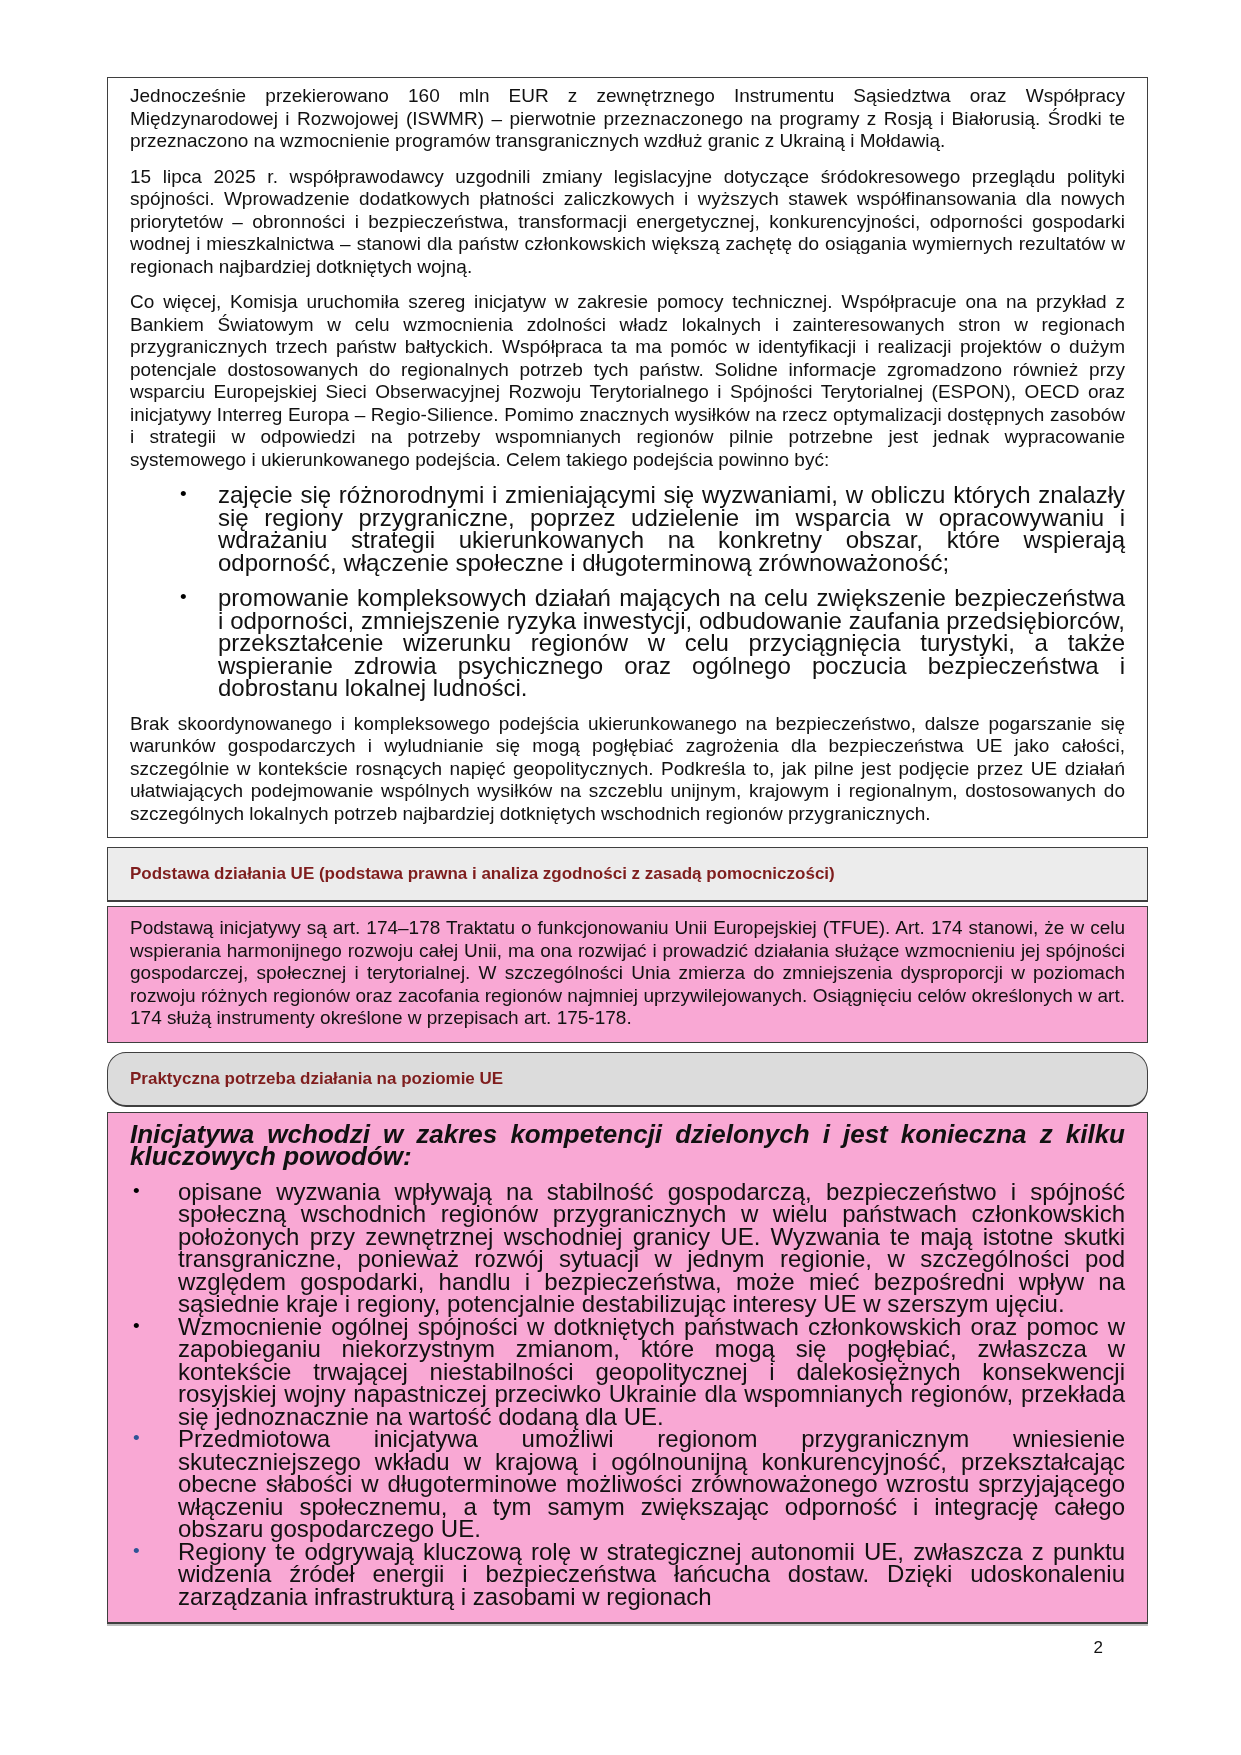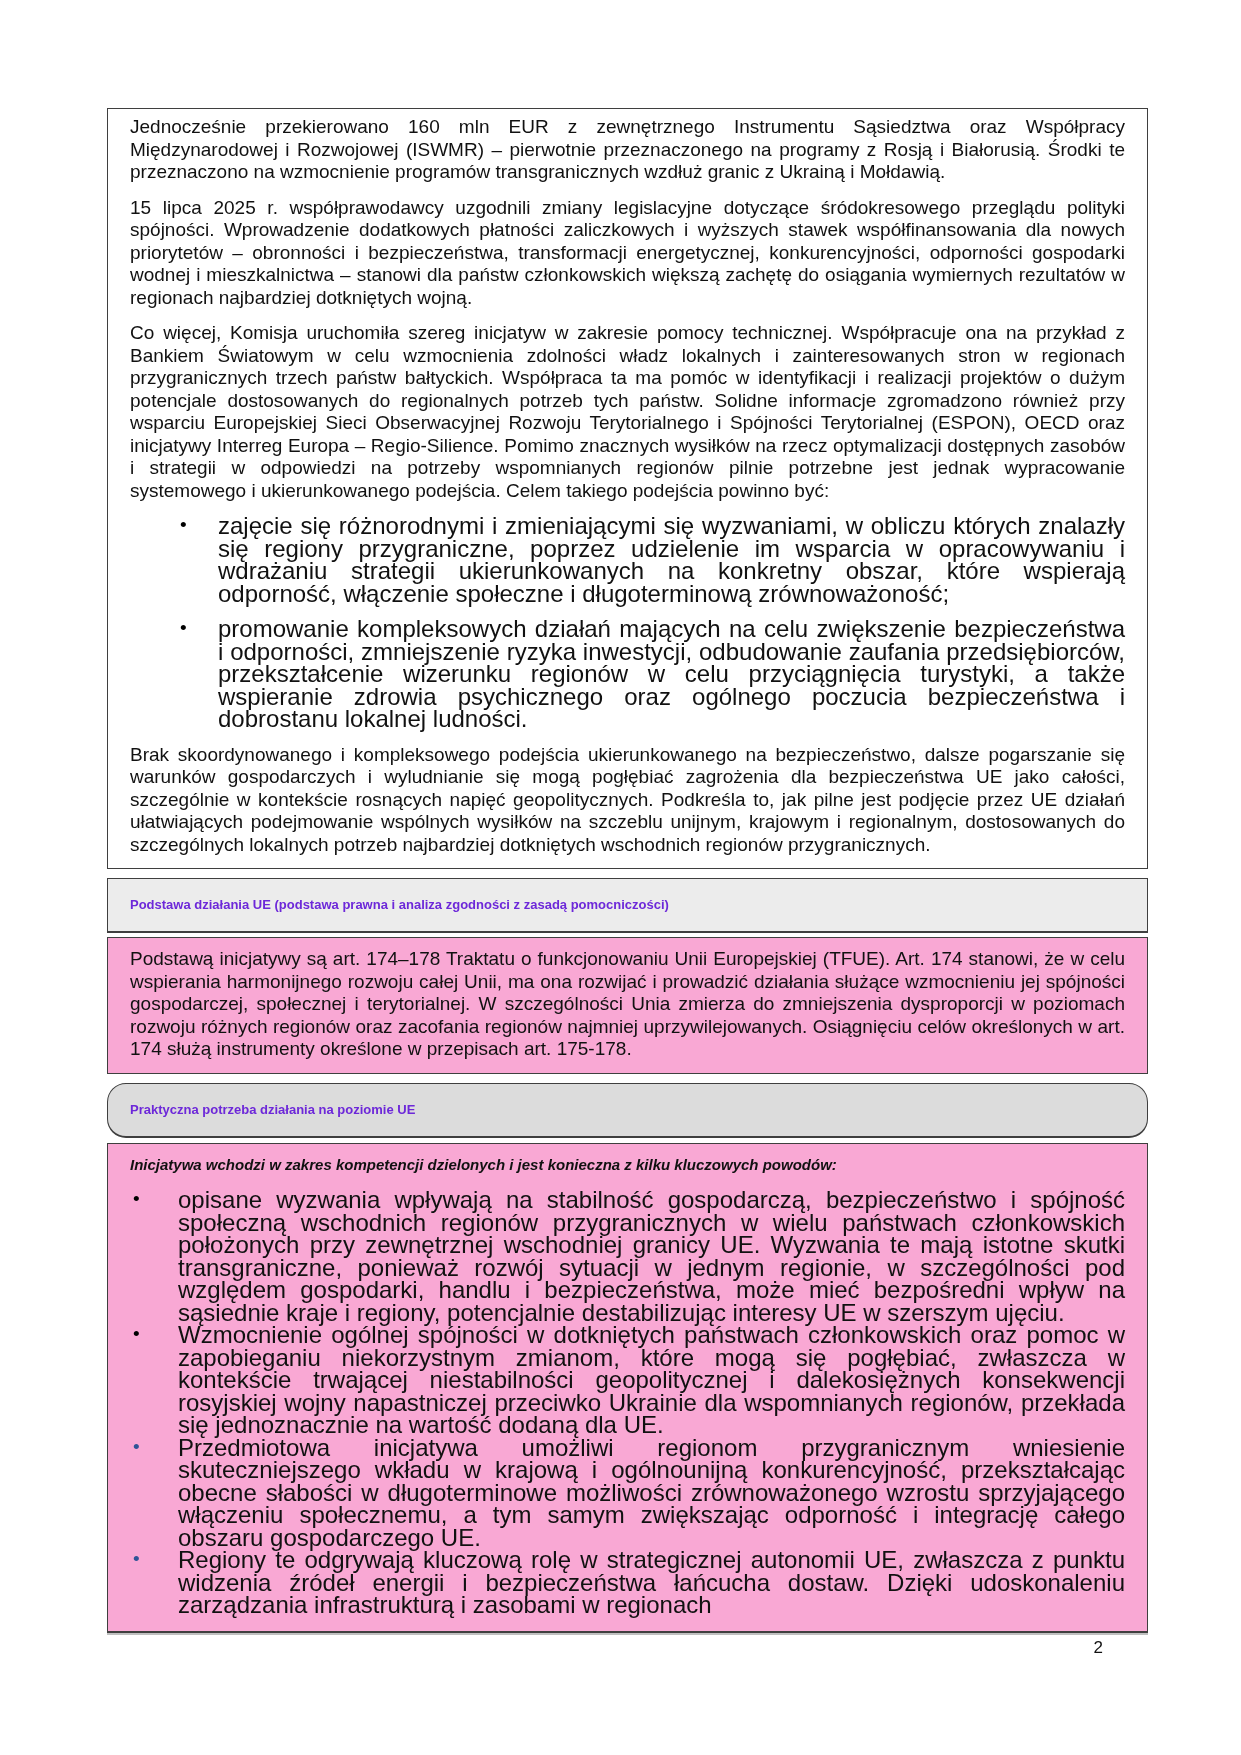--- a/index.html
+++ b/index.html
@@ -6,21 +6,21 @@
   html,body { background:#ffffff; }
   .page {
     position:relative;
     width:1241px; height:1755px;
     background:#ffffff;
     font-family:"Liberation Sans","DejaVu Sans",sans-serif;
     color:#111;
     overflow:hidden;
   }
   .content {
-    position:absolute; left:107px; top:108px; width:1041px;
+    position:absolute; left:107px; top:77px; width:1041px;
   }
   .box {
     border:1px solid #3f3f3f;
     background:#fff;
     padding:7px 22px 12px 22px;
   }
   .para {
     font-size:19px; line-height:22.5px;
     text-align:justify;
     margin-bottom:13px;
@@ -37,39 +37,39 @@
   }
   
   .indent-deep { padding-left:88px; }
   .indent-deep .dot { left:50px; }
   
   .indent-shallow { padding-left:48px; }
   .indent-shallow .dot { left:3px; }
   .bar {
     border:1px solid #3f3f3f; border-bottom-width:2px;
     padding:14px 22px;
-    font-size:13px; font-weight:bold; line-height:24px;
-    color:#6d28d9;
+    font-size:17px; font-weight:bold; line-height:24px;
+    color:#7f1d1d;
   }
   .bar1 { margin-top:9px;  background:#ececec; }
   .bar2 { margin-top:3px;  background:#d6d6d6; }
   .bar3 { margin-top:9px;  background:#dcdcdc; }
   .cell { 
     border:1px solid #3f3f3f; background:#f9a8d4;
     padding:10px 22px 12px 22px;
   }
   .cell-legal { margin-top:4px; }
   .cell-practical {
     margin-top:5px;
     border-bottom-width:2px;
     box-shadow:0 2px 0 rgba(0,0,0,0.25);
     padding-bottom:14px;
   }
   .intro-italic {
-    font-size:15px; line-height:22.5px;
+    font-size:26px; line-height:22.5px;
     font-weight:bold; font-style:italic;
     margin-bottom:13px;
     text-align:justify;
   }
   .page-number {
     position:absolute; top:1638px; right:138px;
     font-size:17px; color:#111;
   }
 </style>
 </head>

